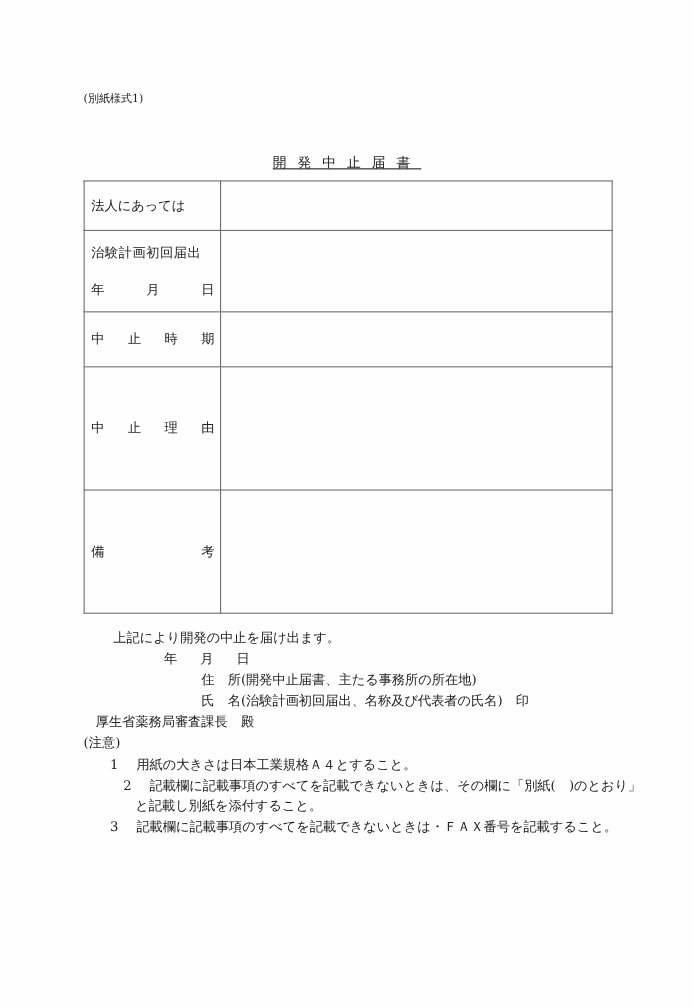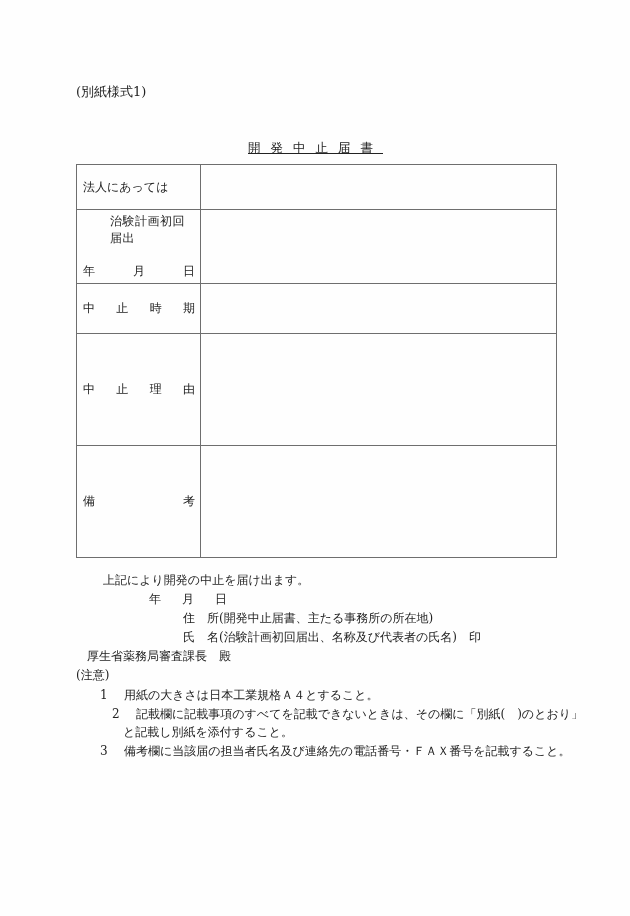--- a/index.html
+++ b/index.html
@@ -2,35 +2,35 @@
 <html><head>
 <meta charset="utf-8">
 <style>
   html, body { margin: 0; padding: 0; }
   body {
     width: 630px; height: 916px; background: #fefefe; position: relative;
     font-family: "DejaVu Serif", "Liberation Serif", serif; color: #222;
     overflow: hidden;
   }
   .abs { position: absolute; white-space: nowrap; }
-  .form-id { left: 76px; top: 83px; font-size: 13px; text-align: right; }
+  .form-id { left: 76px; top: 83px; font-size: 10px; text-align: right; }
   .title { left: 248px; top: 140px; font-size: 12.5px; letter-spacing: 10px; text-decoration: underline; }
   table.form {
     position: absolute; left: 76px; top: 164px; width: 481px;
     border-collapse: collapse; table-layout: fixed;
   }
   table.form td { border: 1.5px solid #6e6e6e; padding: 0; font-size: 12px; vertical-align: middle; }
   td.label { width: 112px; padding: 0 5px 0 6px !important; }
   .spread { display: flex; justify-content: space-between; }
   .r1 { height: 45px; }
   .r2 { height: 74px; }
   .r3 { height: 50px; }
   .r4 { height: 112px; }
   .r5 { height: 112px; }
-  .l2 .line1 { letter-spacing: 0.5px; margin-bottom: 16px; margin-left: 27px; }
+  .l2 .line1 { letter-spacing: 0.5px; margin-bottom: 16px; }
   .text12 { font-size: 12px; }
   .decl { left: 103px; top: 572px; }
   .date { left: 149px; top: 591px; }
   .date span { display: inline-block; }
   .addr { left: 183px; top: 610px; }
   .name { left: 183px; top: 629px; }
   .addressee { left: 87px; top: 648px; }
   .notes-h { left: 76px; top: 667px; }
   .n1 { left: 100px; top: 687px; }
   .n2 { left: 100px; top: 706px; margin-left: 12px; }
@@ -105,14 +105,14 @@
 
 <div class="abs text12 notes-h">(注意)</div>
 <div class="abs text12 n1">
   <span class="num">1</span><span>用紙の大きさは日本工業規格Ａ４とすること。</span>
 </div>
 <div class="abs text12 n2">
   <span class="num">2</span><span>記載欄に記載事項のすべてを記載できないときは、その欄に「別紙(　)のとおり」</span>
 </div>
 <div class="abs text12 n2b">と記載し別紙を添付すること。</div>
 <div class="abs text12 n3">
-  <span class="num">3</span><span>備考欄に当該届の担当者氏名及び連絡先の電話番号・ＦＡＸ番号を記載すること。</span>
+  <span class="num">3</span><span>記載欄に記載事項のすべてを記載できないときは・ＦＡＸ番号を記載すること。</span>
 </div>
 
 </body></html>

